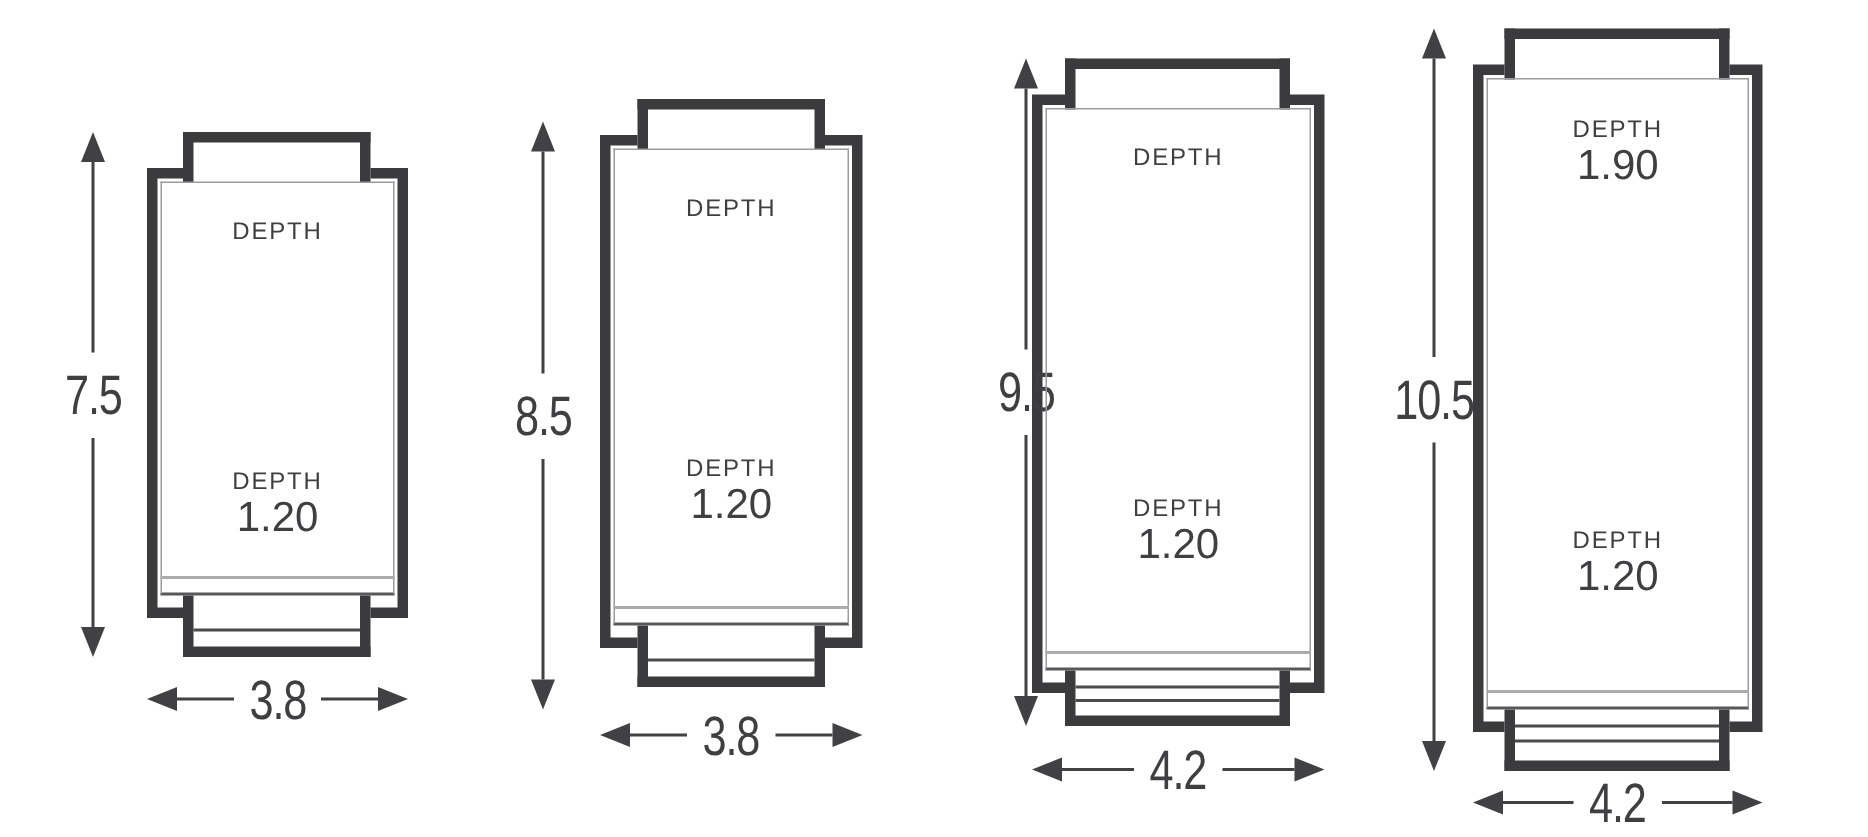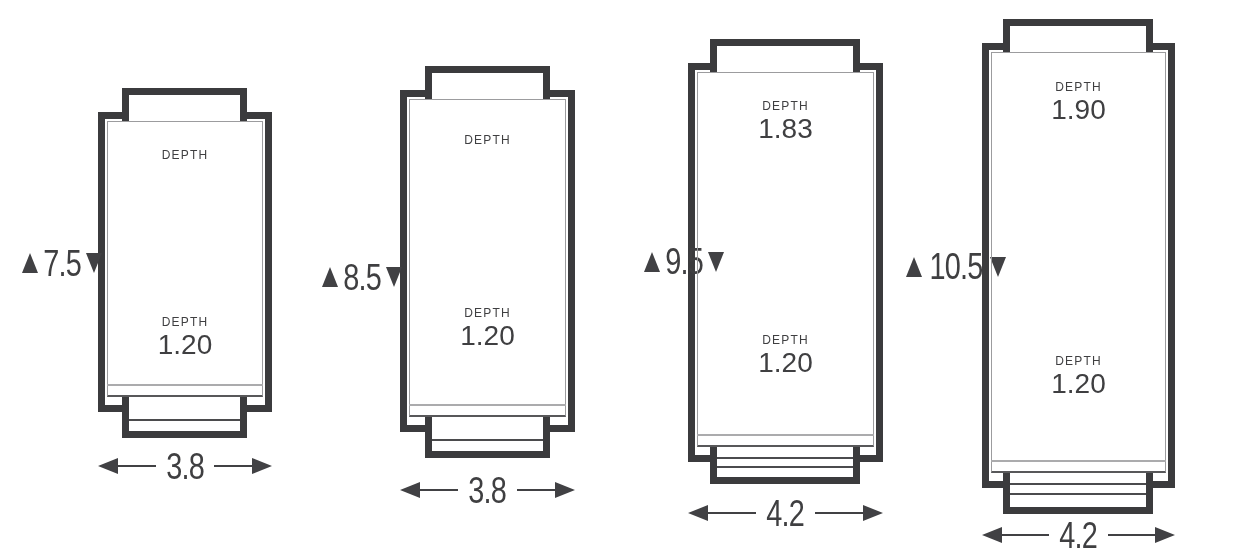--- a/index.html
+++ b/index.html
@@ -19,26 +19,26 @@
   
   .body-rect{border:7px solid var(--ink);background:#fff;z-index:1;}
   .bump-t{background:#fff;border:7px solid var(--ink);border-bottom:none;z-index:3;}
   .bump-b{background:#fff;border:7px solid var(--ink);border-top:none;z-index:3;}
   .inner{border:1px solid var(--thin);border-bottom:2px solid var(--thin-dark);background:transparent;z-index:4;}
   .stepline{height:2px;background:var(--step);z-index:4;}
   .divider{position:absolute;left:0;right:0;height:2px;background:var(--divider);}
 
   
   .depth{text-align:center;z-index:5;color:var(--text);}
-  .depth-label{font-size:12px;letter-spacing:1.2px;line-height:16px;}
+  .depth-label{font-size:16px;letter-spacing:1.2px;line-height:16px;}
   .depth-value{font-size:28px;line-height:30px;}
 
   
   .dim-num{font-size:37px;line-height:1;color:var(--text);transform:scaleX(0.78);transform-origin:center;white-space:nowrap;letter-spacing:-1px;}
-  .vdim{width:16px;display:flex;flex-direction:row;align-items:center;z-index:2;justify-content:center;}
+  .vdim{width:16px;display:flex;flex-direction:column;align-items:center;z-index:2;}
   .vseg{width:2px;flex:1;background:var(--arrow);}
   .vdim .dim-num{margin:10px 0;}
   .ah{width:0;height:0;}
   .ah-up{border-left:8px solid transparent;border-right:8px solid transparent;border-bottom:20px solid var(--arrow);}
   .ah-down{border-left:8px solid transparent;border-right:8px solid transparent;border-top:20px solid var(--arrow);}
   .hdim{height:40px;display:flex;flex-direction:row;align-items:center;z-index:2;}
   .hseg{height:2px;flex:1;background:var(--arrow);}
   .hdim .dim-num{margin:0 5px;}
   .ah-left{border-top:8px solid transparent;border-bottom:8px solid transparent;border-right:20px solid var(--arrow);}
   .ah-right{border-top:8px solid transparent;border-bottom:8px solid transparent;border-left:20px solid var(--arrow);}
@@ -121,21 +121,20 @@
     <div class="body-rect abs" style="left:688px;top:63px;width:195px;height:399px"></div>
     <div class="bump-t abs" style="left:710px;top:39px;width:150px;height:34px"></div>
     <div class="bump-b abs" style="left:710px;top:447px;width:150px;height:37px">
       <div class="divider" style="bottom:9px"></div>
       <div class="divider" style="bottom:18px"></div>
     </div>
     <div class="inner abs" style="left:697px;top:72px;width:177px;height:375px"></div>
     <div class="stepline abs" style="left:697px;top:434px;width:177px"></div>
     <div class="depth abs" style="left:688px;top:98px;width:195px">
       <div class="depth-label">DEPTH</div>
-      <div class="depth-value">1.83</div>
     </div>
     <div class="depth abs" style="left:688px;top:332px;width:195px">
       <div class="depth-label">DEPTH</div>
       <div class="depth-value">1.20</div>
     </div>
     <div class="hdim abs" style="left:688px;top:493px;width:195px">
       <div class="ah ah-left"></div>
       <div class="hseg"></div>
       <div class="dim-num">4.2</div>
       <div class="hseg"></div>

